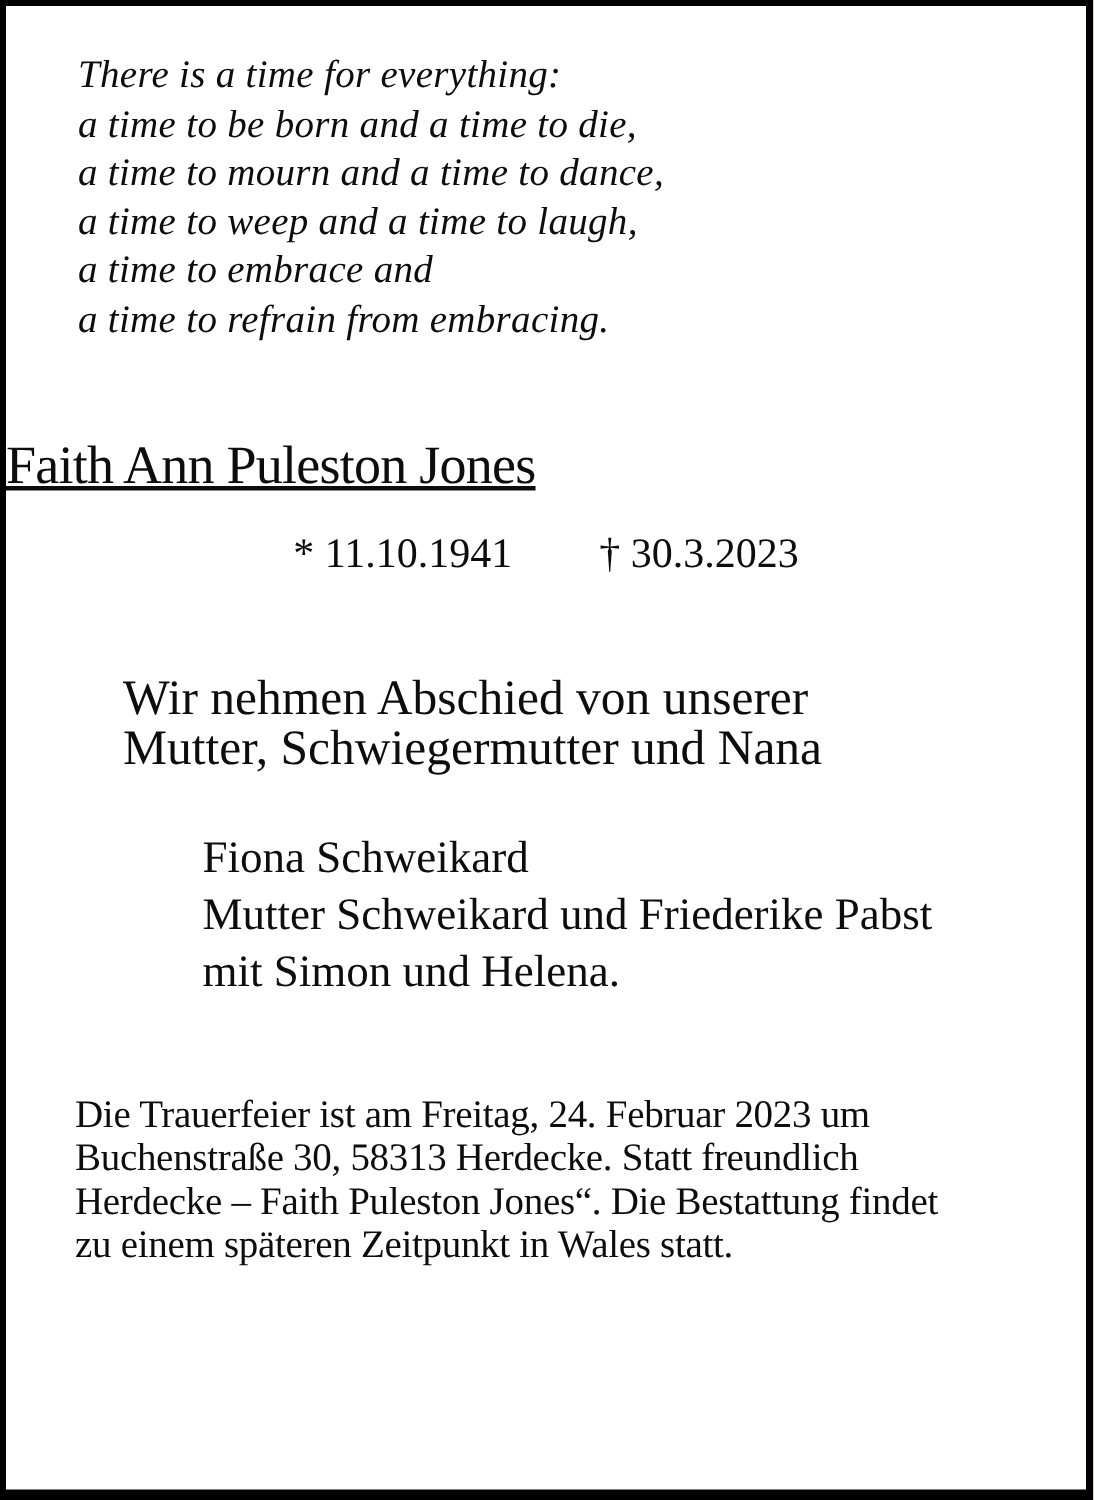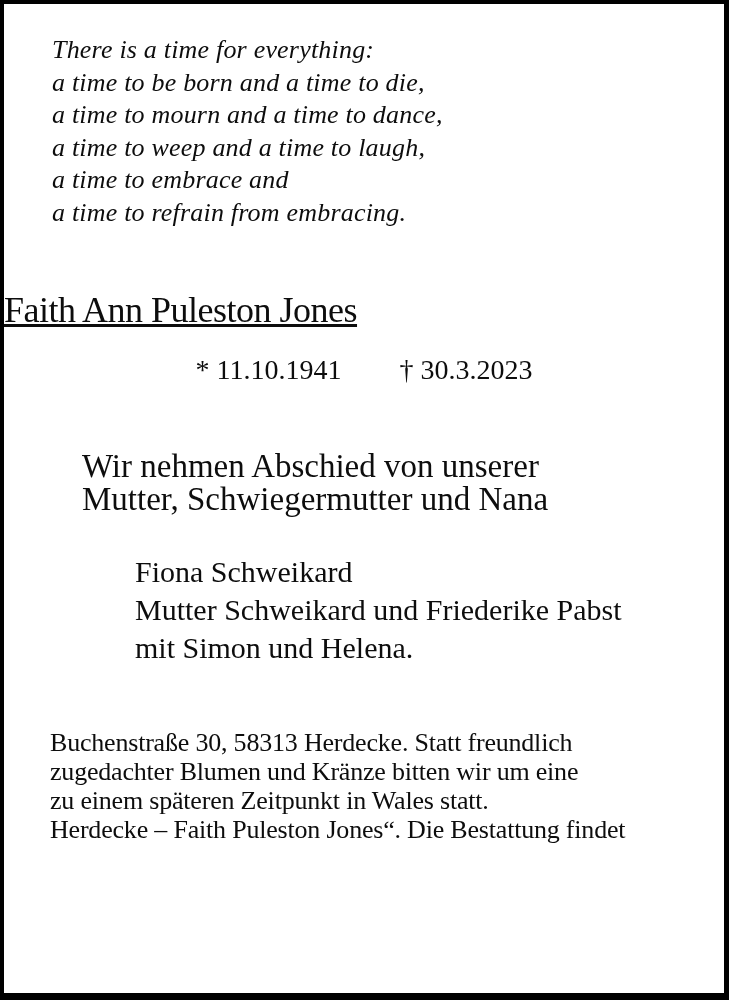--- a/index.html
+++ b/index.html
@@ -118,20 +118,20 @@
       <div>Mutter, Schwiegermutter und Nana</div>
     </div>
 
     <div class="block mourners">
       <div>Fiona Schweikard</div>
       <div>Mutter Schweikard und Friederike Pabst</div>
       <div>mit Simon und Helena.</div>
     </div>
 
     <div class="block funeral">
+      <div>Die Trauerfeier ist am Freitag, 24. Februar 2023 um</div>
       <div>Buchenstraße 30, 58313 Herdecke. Statt freundlich</div>
-      <div>zugedachter Blumen und Kränze bitten wir um eine</div>
+      <div>Herdecke – Faith Puleston Jones“. Die Bestattung findet</div>
       <div>zu einem späteren Zeitpunkt in Wales statt.</div>
-      <div>Herdecke – Faith Puleston Jones“. Die Bestattung findet</div>
     </div>
 
   </div>
 </div>
 
 </body></html>

